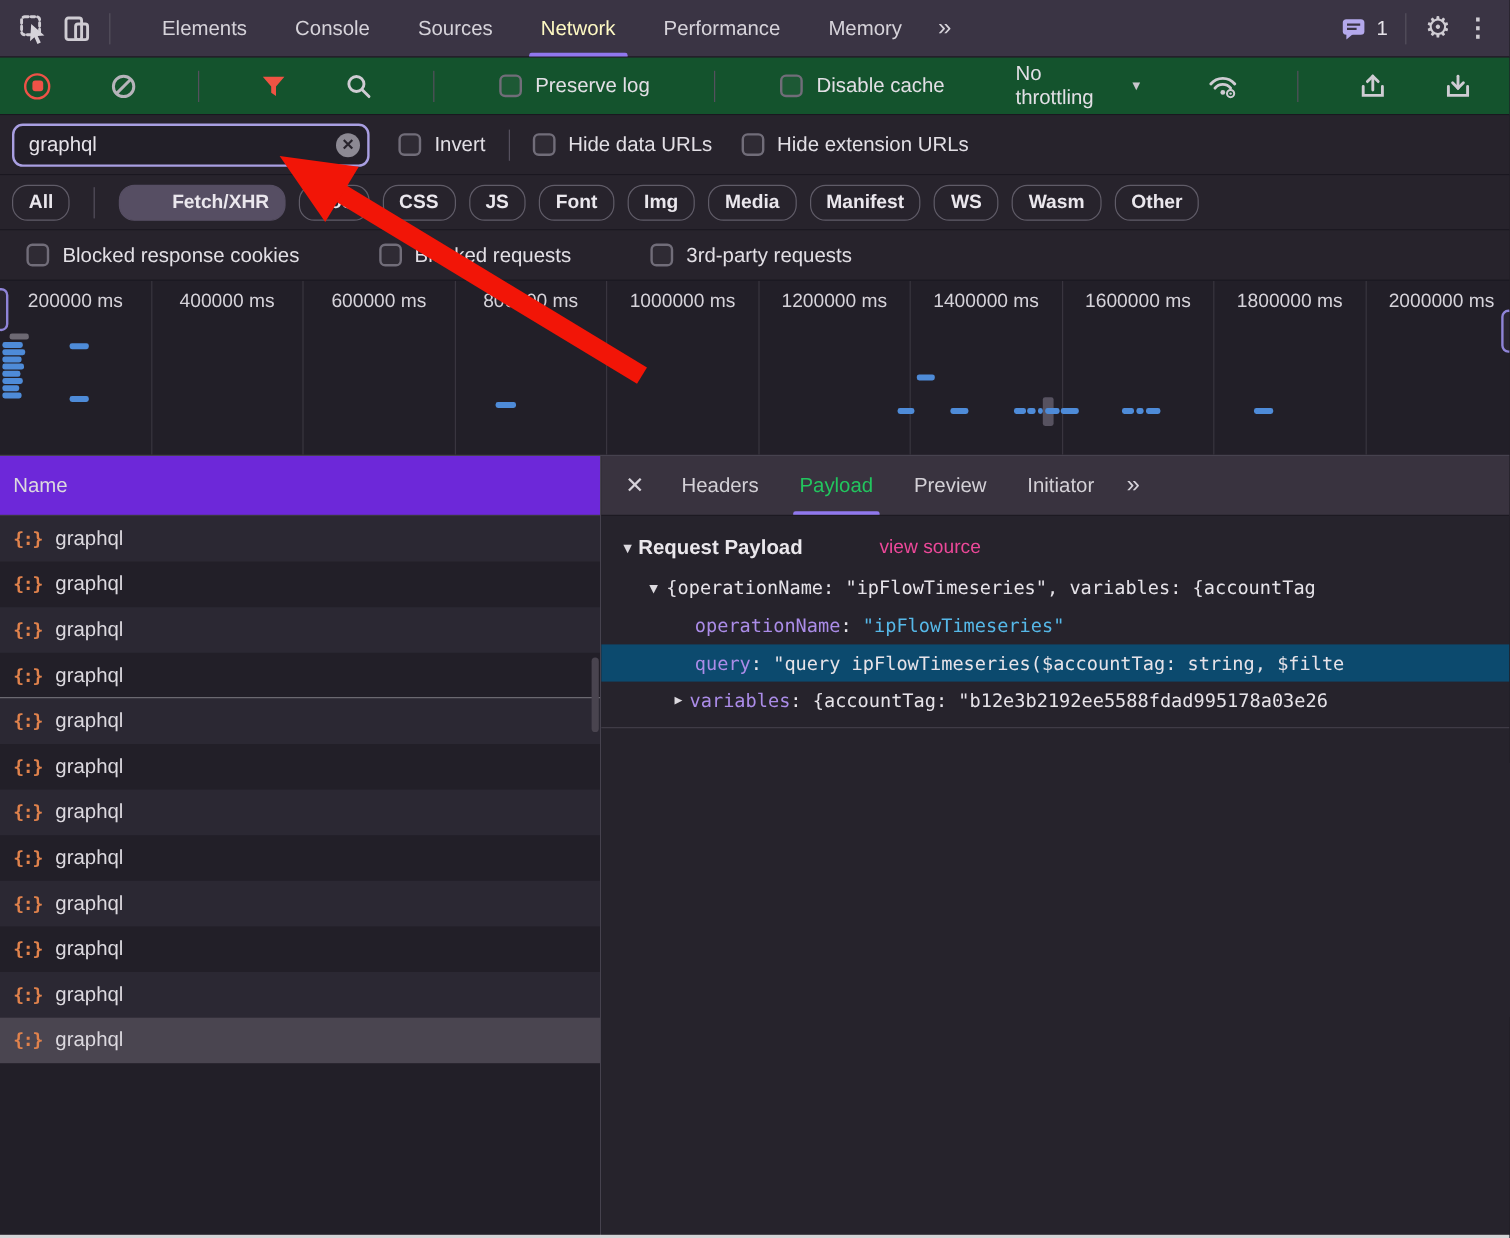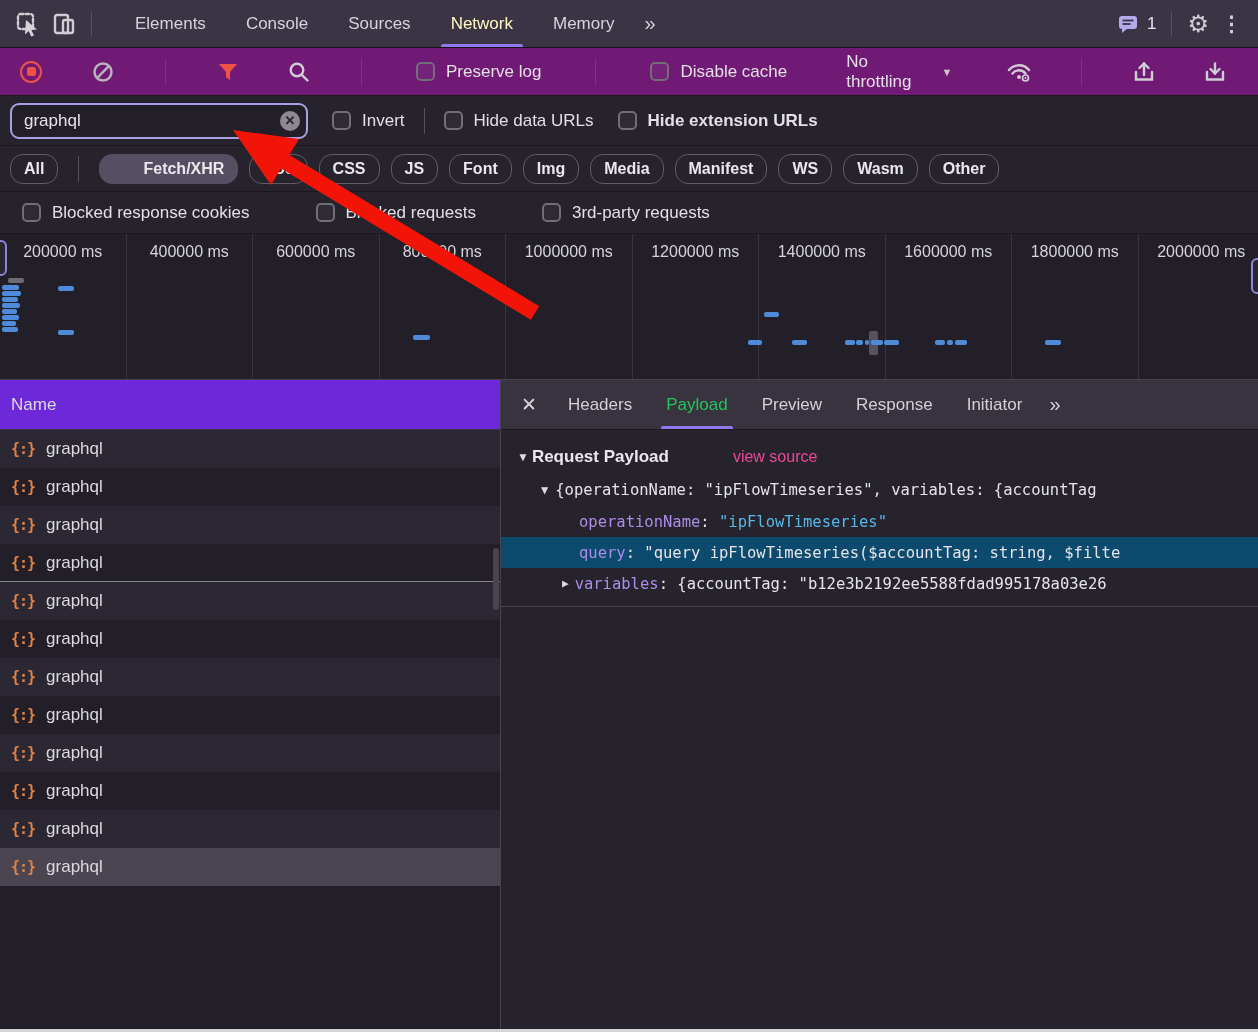--- a/index.html
+++ b/index.html
@@ -19,21 +19,21 @@
   .tab.active { color:#fef9c3; }
   .tab.active::after { content:""; position:absolute; left:10px; right:10px; bottom:0; height:3px;
                        background:#9078ee; border-radius:2px 2px 0 0; }
   .more-tabs { font-size:20px; color:#d6d3da; padding:0 10px; letter-spacing:-2px; }
   .tb-right-top { margin-left:auto; display:flex; align-items:center; gap:6px; }
   .issues { display:flex; align-items:center; gap:7px; font-size:17px; color:#e6e3e9; }
   .glyph-icon { font-size:24px; color:#cfccd3; line-height:1; }
   .kebab { font-size:21px; font-weight:bold; color:#cfccd3; padding:0 6px; }
 
   
-  .toolbar { height:48px; background:#701a75; display:flex; align-items:center; padding:0 12px;
+  .toolbar { height:48px; background:#14532d; display:flex; align-items:center; padding:0 12px;
              border-bottom:1px solid #1a1720;gap:35px; }
   .record-btn { width:22px; height:22px; border:2.5px solid #ee5247; border-radius:50%;
                 display:flex; align-items:center; justify-content:center; margin:0 8px; flex:none;}
   .record-btn i { display:block; width:9px; height:9px; background:#ee5247; border-radius:2.5px; }
   .checkbox { width:19px; height:19px; border:2px solid #716d79; border-radius:5px;
               background:rgba(255,255,255,0.04); flex:none; }
   .cb-group { display:flex; align-items:center; gap:11px; margin:0 10px; white-space:nowrap; }
   .cb-label { font-size:17px; color:#e2dfe5; }
   .throttle { display:flex; align-items:center; gap:30px; margin:0 14px; font-size:17px; color:#e2dfe5; }
   .dd-caret { font-size:11px; color:#c9c6cd; }
@@ -135,20 +135,21 @@
       <rect x="4" y="4" width="13" height="18" rx="2" class="st"></rect>
       <rect x="12" y="9" width="10" height="13" rx="2" class="st" fill="#3a3444"></rect>
     </svg>
   </span>
   <span class="vdiv"></span>
   <nav class="tabs" id="main-tabs">
       <div class="tab">Elements</div>
       <div class="tab">Console</div>
       <div class="tab">Sources</div>
       <div class="tab active">Network</div>
+      <div class="tab">Performance</div>
       <div class="tab">Memory</div>
     </nav>
   <span class="more-tabs">»</span>
   <div class="tb-right-top">
     <span class="issues">
       <svg width="24" height="24" viewBox="0 0 24 24">
         <rect x="3" y="4" width="18" height="13" rx="3" fill="#b4a9ec"></rect>
         <polygon points="6,16 6,21 12,16" fill="#b4a9ec"></polygon>
         <line x1="6.5" y1="8.5" x2="17.5" y2="8.5" stroke="#3a3444" stroke-width="1.8"></line>
         <line x1="6.5" y1="12" x2="14.5" y2="12" stroke="#3a3444" stroke-width="1.8"></line>
@@ -234,21 +235,21 @@
   </div>
   <div class="cb-group" style="margin-left:24px;">
     <span class="checkbox"></span>
     <span class="cb-label">Invert</span>
   </div>
   <span class="vdiv"></span>
   <div class="cb-group">
     <span class="checkbox"></span>
     <span class="cb-label">Hide data URLs</span>
   </div>
-  <div class="cb-group" style="margin-left:14px;font-weight:bold;">
+  <div class="cb-group" style="margin-left:14px;">
     <span class="checkbox"></span>
     <span class="cb-label">Hide extension URLs</span>
   </div>
 </div>
 
 <div class="chiprow" id="chips">
     <span class="chip">All</span>
     <span class="vdiv"></span>
     <span class="chip active">Fetch/XHR</span>
     <span class="chip">Doc</span>
@@ -374,21 +375,20 @@
       </div>
   </div>
 
   <div class="right-panel">
     <div class="detail-tabbar">
       <span class="close-x">✕</span>
       <div style="display:flex; height:100%;" id="detail-tabs">
           <div class="dtab">Headers</div>
           <div class="dtab active">Payload</div>
           <div class="dtab">Preview</div>
-          <div class="dtab">Response</div>
           <div class="dtab">Initiator</div>
         </div>
       <span class="more-tabs">»</span>
     </div>
     <div class="payload">
       <div class="p-section">
         <span class="p-caret">▼</span>
         <span class="p-title">Request Payload</span>
         <span class="p-viewsource">view source</span>
       </div>

